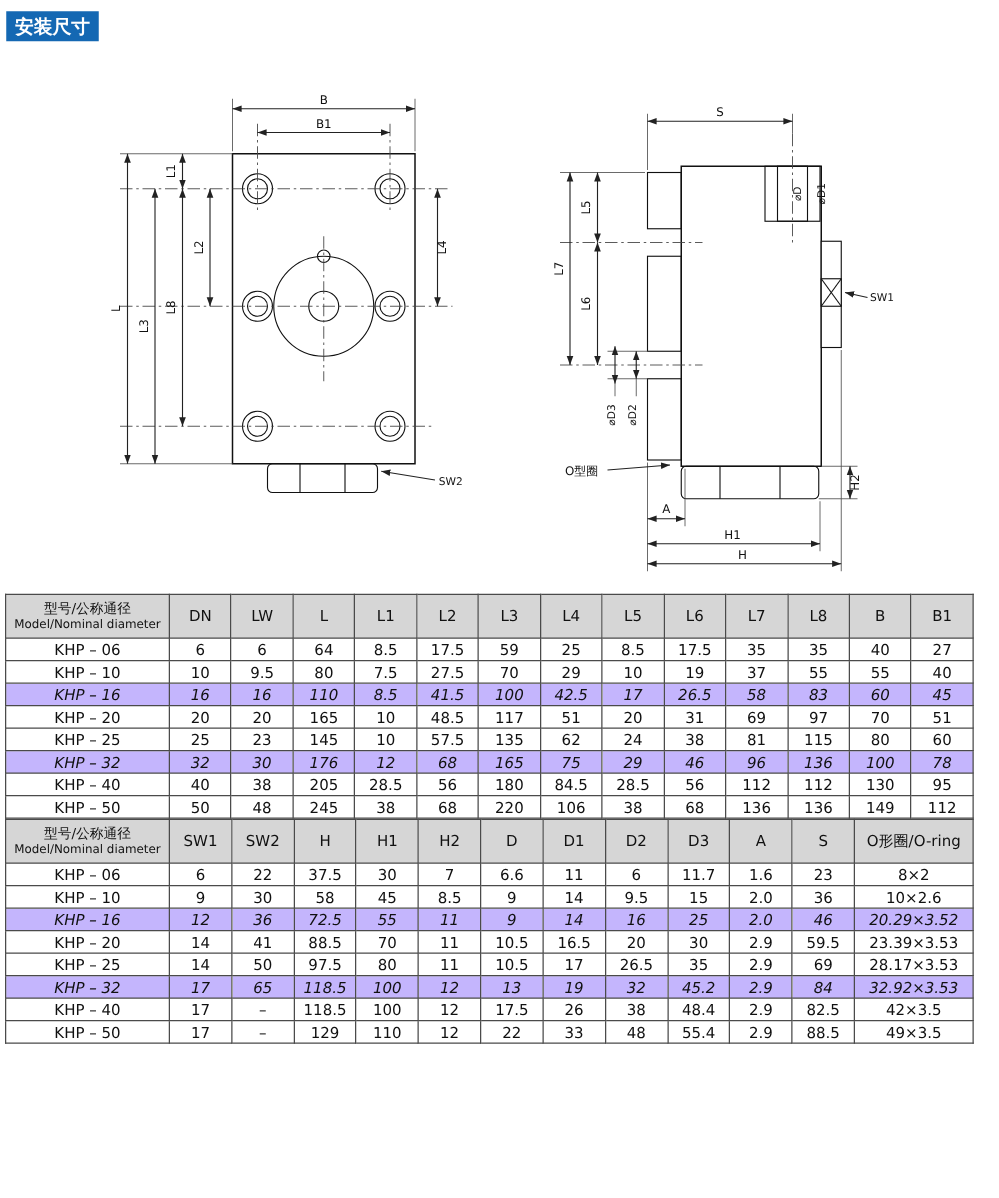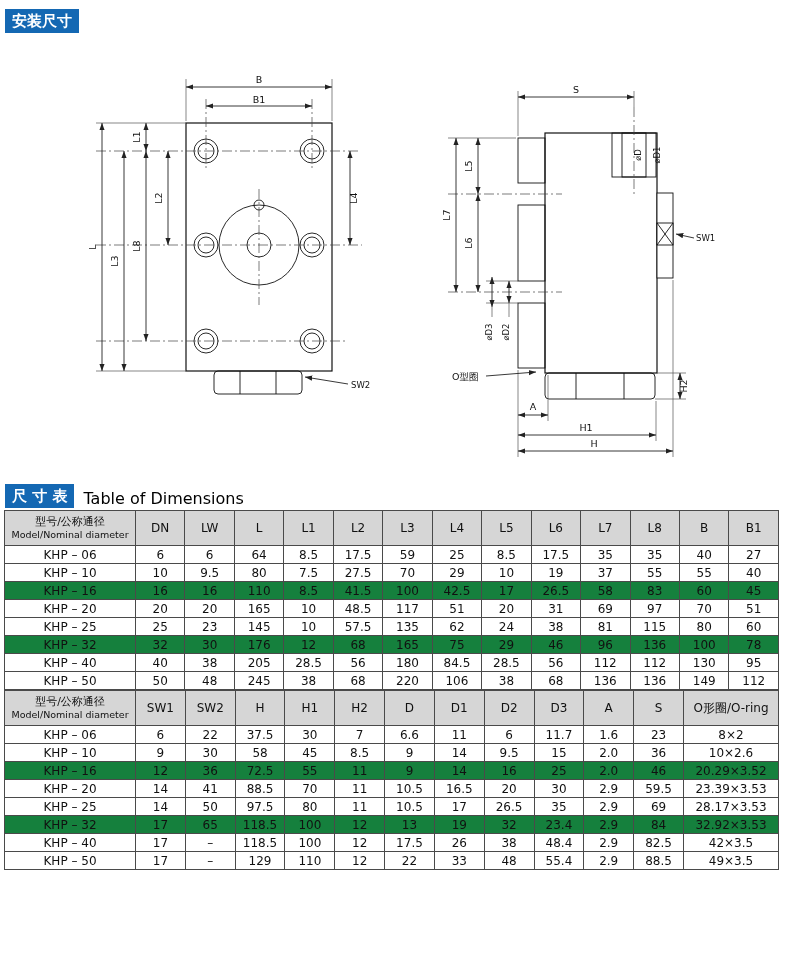--- a/index.html
+++ b/index.html
@@ -24,21 +24,21 @@
   table.dims { border-collapse:collapse; width:775px; margin:0 4px; table-layout:fixed;
                font-size:12px; border:1.5px solid #333; }
   .dims th, .dims td { border:1px solid #4a4a4a; text-align:center; vertical-align:middle;
                        padding:0 1px; overflow:hidden; white-space:nowrap; }
   .dims td { height:17px; }
   .dims thead th { background:#d6d6d6; font-weight:normal; height:34px; }
   .dims th:first-child, .dims td:first-child { width:128px; }
   .t2 th:last-child, .t2 td:last-child { width:92px; }
   .model-th div { line-height:13px; font-size:11px; }
   .model-th div.en { font-size:9.5px; }
-  .dims tbody tr:nth-child(3n) { background:#15803d; }
+  .dims tbody tr:nth-child(3n) { background:#c4b5fd;font-style:italic; }
   .tbl1 { margin-top:18px; margin-bottom:26px; }
 </style>
 </head>
 <body>
 
 <div class="page">
 
   <div class="section-header">
     <span class="badge">安装尺寸</span>
   </div>
@@ -200,24 +200,20 @@
         <text class="lbl start sm" x="696" y="198">SW1</text>
         <text class="lbl start" x="452" y="337">O型圈</text>
         <text class="lbl" x="533" y="367">A</text>
         <text class="lbl" x="586" y="388">H1</text>
         <text class="lbl" x="594" y="404">H</text>
         <text class="lbl" transform="rotate(-90 687 343)" x="687" y="343">H2</text>
       </g>
     </g>
   </svg>
 
-  <div class="section-header">
-    <span class="badge">尺 寸 表</span>
-    <span class="header-text">Table of Dimensions</span>
-  </div>
 
   <table class="dims tbl1">
       <thead>
         <tr>
           <th class="model-th">
             <div>型号/公称通径</div>
             <div class="en">Model/Nominal diameter</div>
           </th>
           <th>DN</th>
           <th>LW</th>
@@ -465,21 +461,21 @@
         <tr>
           <td>KHP – 32</td>
           <td>17</td>
           <td>65</td>
           <td>118.5</td>
           <td>100</td>
           <td>12</td>
           <td>13</td>
           <td>19</td>
           <td>32</td>
-          <td>23.4</td>
+          <td>45.2</td>
           <td>2.9</td>
           <td>84</td>
           <td>32.92×3.53</td>
         </tr>
         <tr>
           <td>KHP – 40</td>
           <td>17</td>
           <td>–</td>
           <td>118.5</td>
           <td>100</td>

